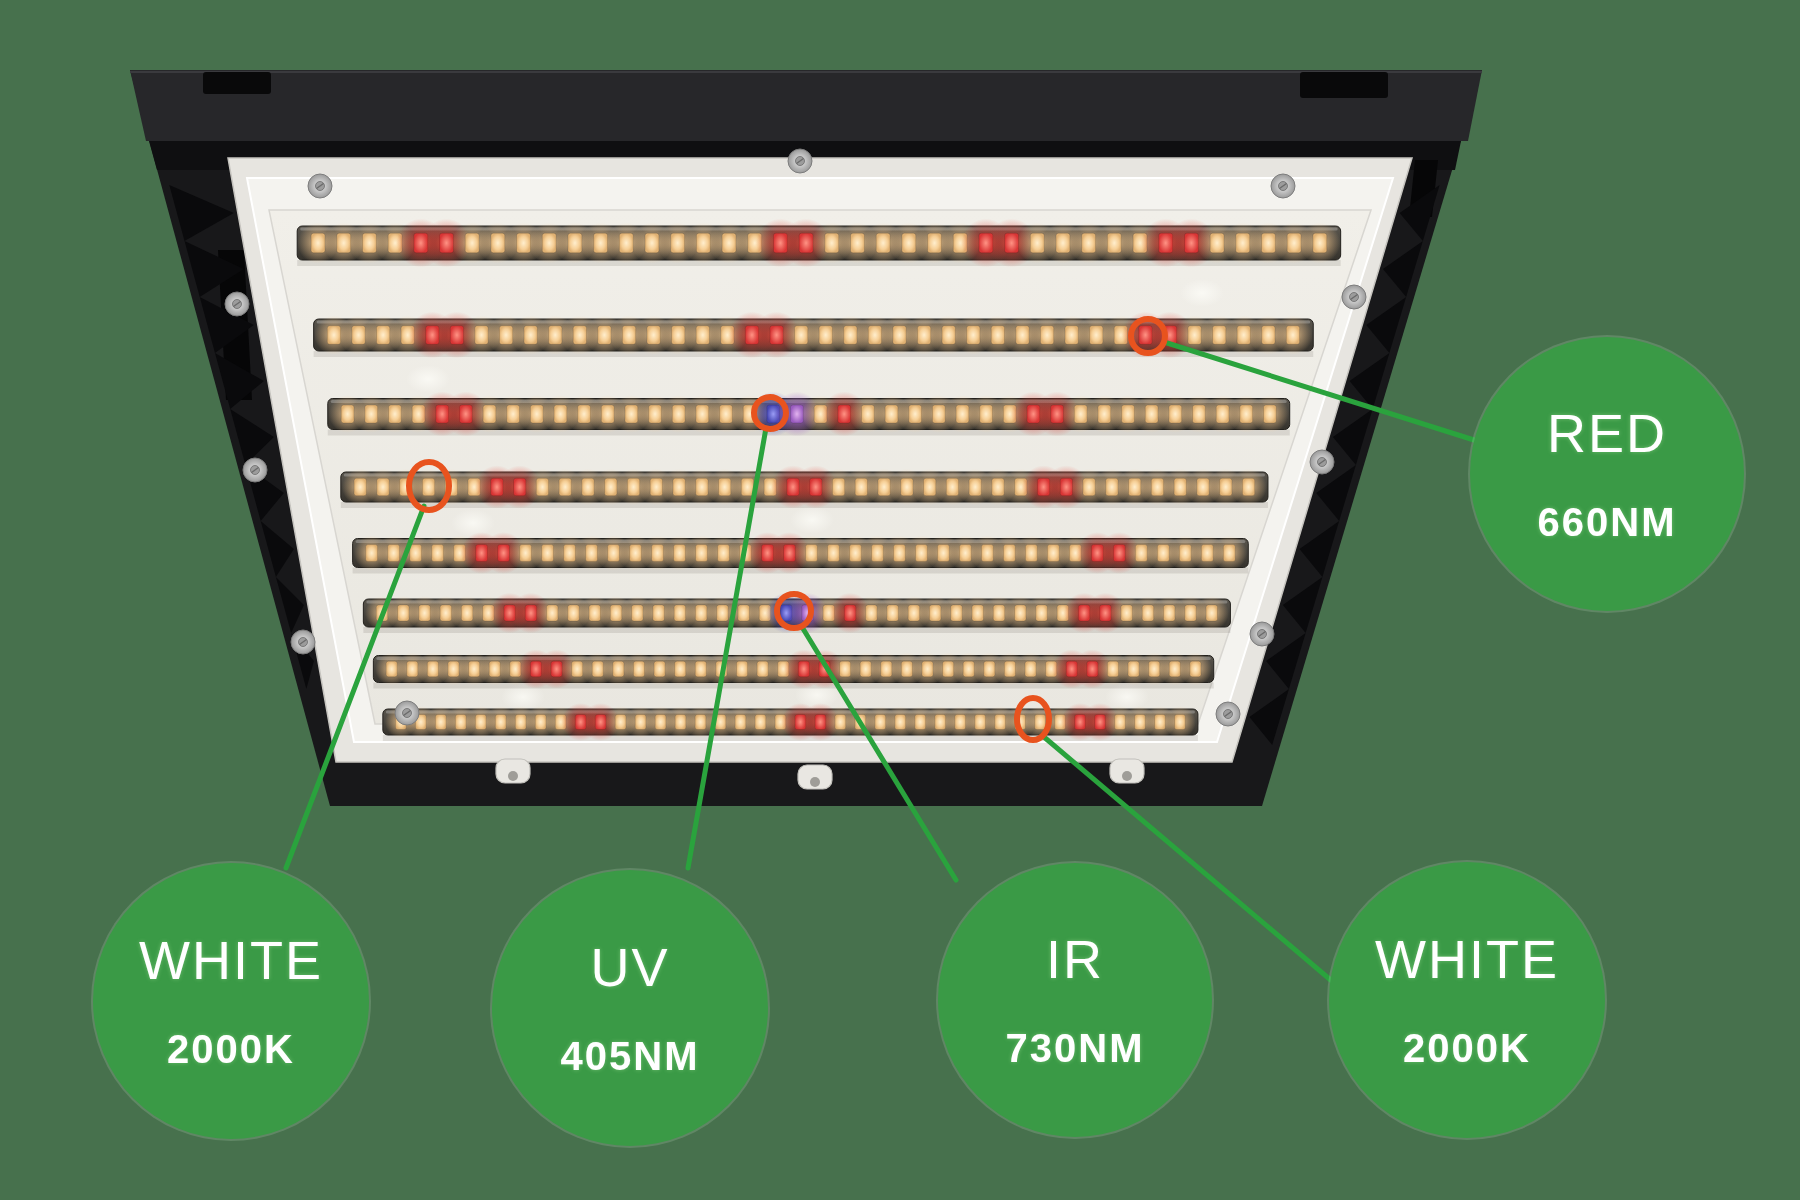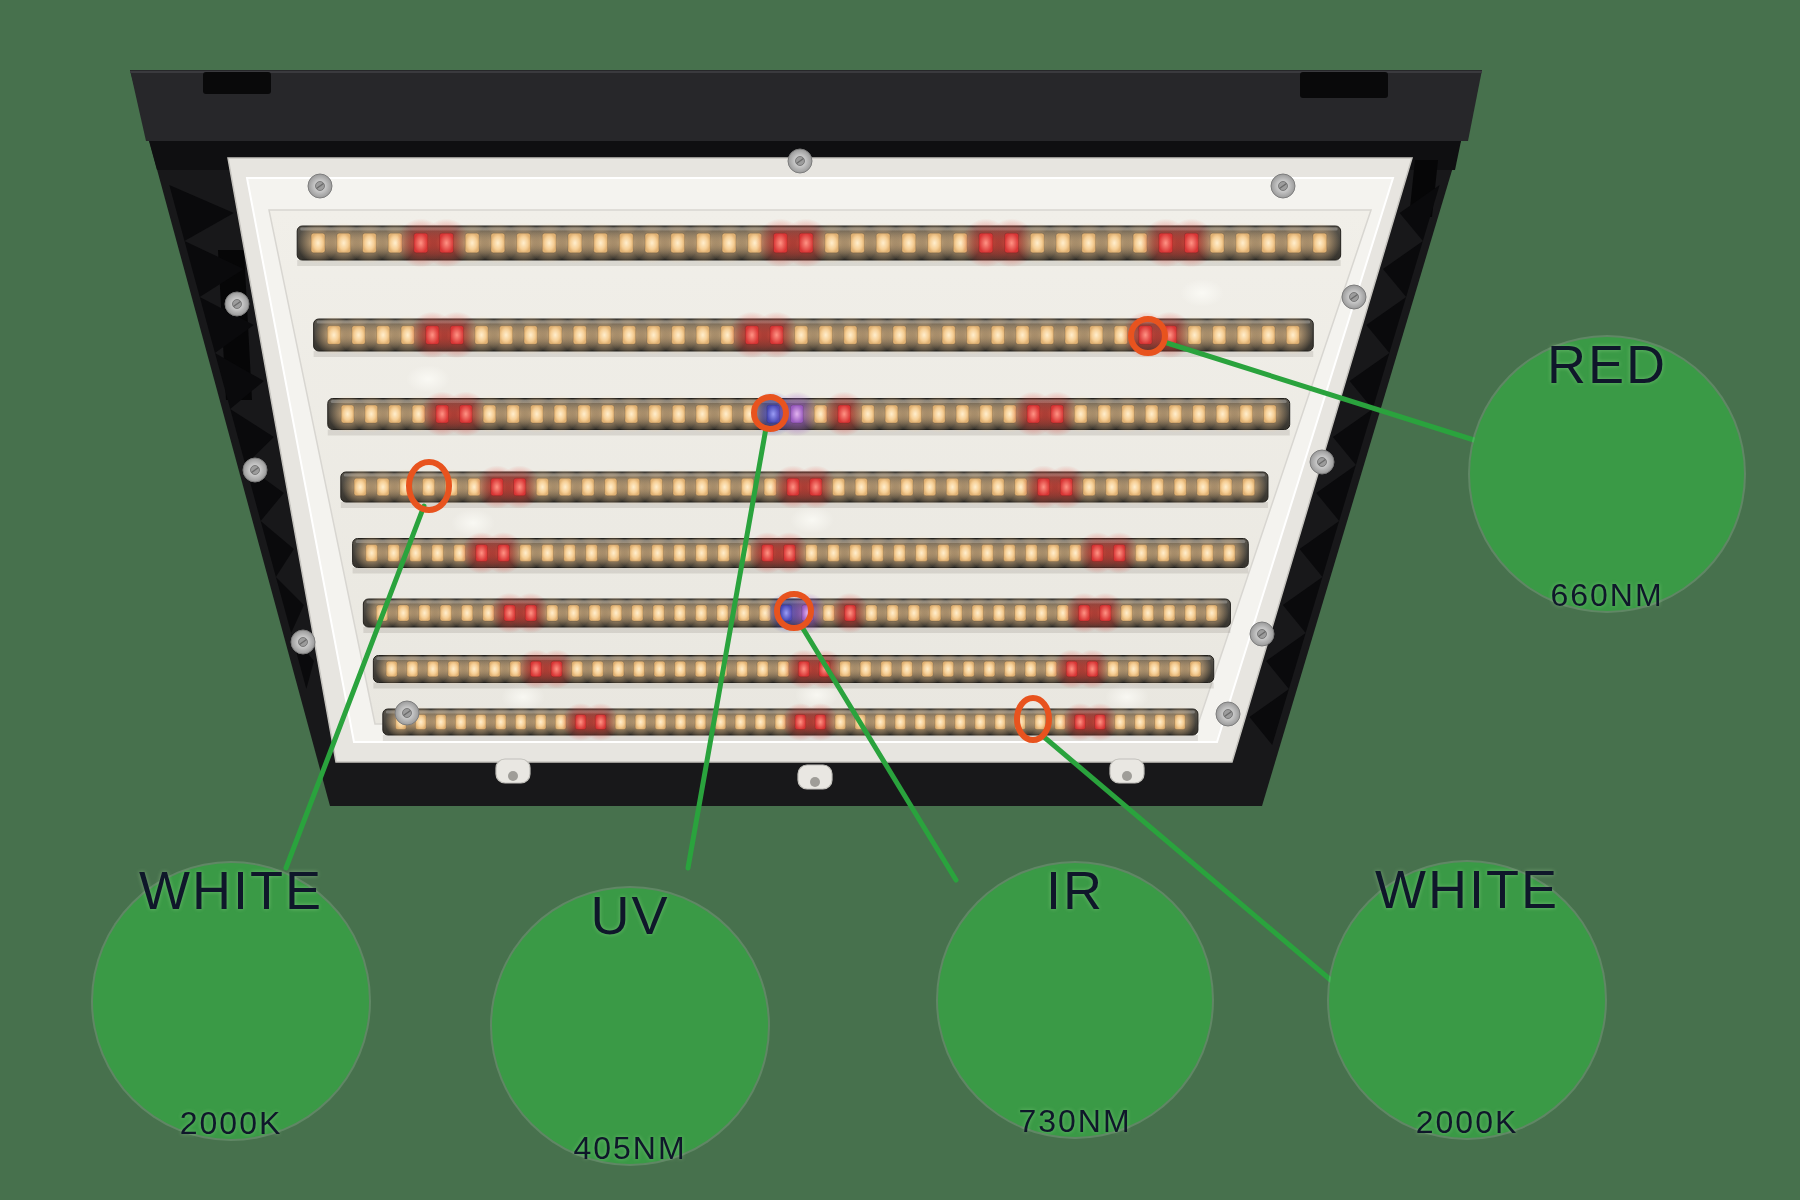--- a/index.html
+++ b/index.html
@@ -5,30 +5,30 @@
   html,body{margin:0;padding:0;background:#47714d;}
   .stage{
     position:relative;width:1800px;height:1200px;overflow:hidden;
     background:var(--bg,#47714d);
     font-family:"Liberation Sans","DejaVu Sans",sans-serif;
   }
   .stage svg{position:absolute;left:0;top:0;}
   .callout{
     position:absolute;border-radius:50%;
     background:var(--green,#3a9a46);
-    display:flex;flex-direction:column;align-items:center;justify-content:space-between;
-    gap:42px;color:#0f172a;text-align:center;
+    display:flex;flex-direction:column;align-items:center;justify-content:center;
+    gap:42px;color:#ffffff;text-align:center;
     box-shadow:0 0 0 2px rgba(230,255,230,0.16);
   }
   .co-label{
     font-size:54px;letter-spacing:2px;line-height:1;font-weight:400;
     text-shadow:0 0 4px rgba(205,255,185,0.35);
   }
   .co-sub{
-    font-size:32px;letter-spacing:2px;line-height:1;font-weight:400;
+    font-size:40px;letter-spacing:2px;line-height:1;font-weight:700;
     text-shadow:0 0 4px rgba(205,255,185,0.35);
   }
 </style>
 </head>
 <body>
 
 <div class="stage">
 
   <svg id="fixture-svg" width="1800" height="1200" viewBox="0 0 1800 1200">
     <defs>
@@ -904,21 +904,21 @@
 
   <div id="callouts">
       <div class="callout" style="left: 1470px; top: 337px; width: 274px; height: 274px;">
         <span class="co-label">RED</span>
         <span class="co-sub">660NM</span>
       </div>
       <div class="callout" style="left: 93px; top: 863px; width: 276px; height: 276px;">
         <span class="co-label">WHITE</span>
         <span class="co-sub">2000K</span>
       </div>
-      <div class="callout" style="left: 492px; top: 888px; width: 276px; height: 276px; gap: 14px;">
+      <div class="callout" style="left: 492px; top: 870px; width: 276px; height: 276px;">
         <span class="co-label">UV</span>
         <span class="co-sub">405NM</span>
       </div>
       <div class="callout" style="left: 938px; top: 863px; width: 274px; height: 274px;">
         <span class="co-label">IR</span>
         <span class="co-sub">730NM</span>
       </div>
       <div class="callout" style="left: 1329px; top: 862px; width: 276px; height: 276px;">
         <span class="co-label">WHITE</span>
         <span class="co-sub">2000K</span>

